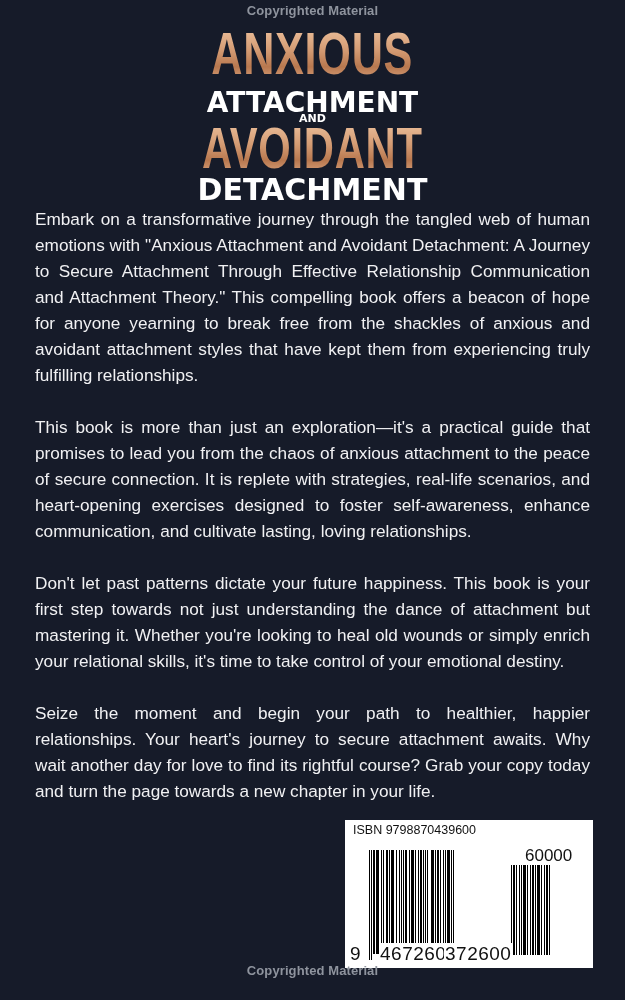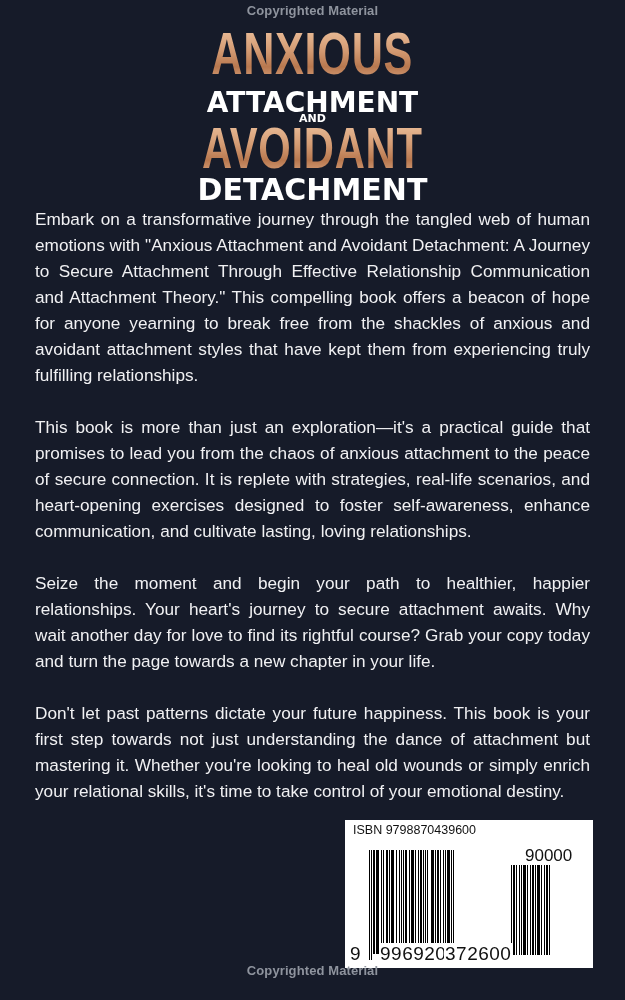--- a/index.html
+++ b/index.html
@@ -65,22 +65,22 @@
   <div class="g1"><span class="gold">ANXIOUS</span></div>
   <div class="white-line w1">ATTACHMENT</div>
   <div class="white-line w-and">AND</div>
   <div class="g2"><span class="gold">AVOIDANT</span></div>
   <div class="white-line w2">DETACHMENT</div>
 </div>
 
 <div class="body-text">
   <p>Embark on a transformative journey through the tangled web of human emotions with "Anxious Attachment and Avoidant Detachment: A Journey to Secure Attachment Through Effective Relationship Communication and Attachment Theory." This compelling book offers a beacon of hope for anyone yearning to break free from the shackles of anxious and avoidant attachment styles that have kept them from experiencing truly fulfilling relationships.</p>
   <p>This book is more than just an exploration—it's a practical guide that promises to lead you from the chaos of anxious attachment to the peace of secure connection. It is replete with strategies, real-life scenarios, and heart-opening exercises designed to foster self-awareness, enhance communication, and cultivate lasting, loving relationships.</p>
+  <p>Don't let past patterns dictate your future happiness. This book is your first step towards not just understanding the dance of attachment but mastering it. Whether you're looking to heal old wounds or simply enrich your relational skills, it's time to take control of your emotional destiny.</p>
   <p>Seize the moment and begin your path to healthier, happier relationships. Your heart's journey to secure attachment awaits. Why wait another day for love to find its rightful course? Grab your copy today and turn the page towards a new chapter in your life.</p>
-  <p>Don't let past patterns dictate your future happiness. This book is your first step towards not just understanding the dance of attachment but mastering it. Whether you're looking to heal old wounds or simply enrich your relational skills, it's time to take control of your emotional destiny.</p>
 </div>
 
 <div class="barcode-box">
   <div class="isbn-label">ISBN 9798870439600</div>
   <div class="bars-main" id="bars-main">
       <span style="width: 1px; background: rgb(0, 0, 0); height: 106%;"></span>
       <span style="width: 1px; background: transparent;"></span>
       <span style="width: 1px; background: rgb(0, 0, 0); height: 106%;"></span>
       <span style="width: 1px; background: transparent;"></span>
       <span style="width: 2px; background: rgb(0, 0, 0);"></span>
@@ -134,21 +134,21 @@
       <span style="width: 1px; background: rgb(0, 0, 0);"></span>
       <span style="width: 1px; background: transparent;"></span>
       <span style="width: 1px; background: rgb(0, 0, 0);"></span>
       <span style="width: 1px; background: transparent;"></span>
       <span style="width: 3px; background: rgb(0, 0, 0);"></span>
       <span style="width: 1px; background: transparent;"></span>
       <span style="width: 1px; background: rgb(0, 0, 0); height: 106%;"></span>
       <span style="width: 1px; background: transparent;"></span>
       <span style="width: 1px; background: rgb(0, 0, 0); height: 106%;"></span>
     </div>
-  <div class="addon-num">90000</div>
+  <div class="addon-num">60000</div>
   <div class="bars-add" id="bars-add">
       <span style="width: 1px; background: rgb(0, 0, 0);"></span>
       <span style="width: 1px; background: transparent;"></span>
       <span style="width: 2px; background: rgb(0, 0, 0);"></span>
       <span style="width: 1px; background: transparent;"></span>
       <span style="width: 1px; background: rgb(0, 0, 0);"></span>
       <span style="width: 2px; background: transparent;"></span>
       <span style="width: 1px; background: rgb(0, 0, 0);"></span>
       <span style="width: 1px; background: transparent;"></span>
       <span style="width: 1px; background: rgb(0, 0, 0);"></span>
@@ -167,17 +167,17 @@
       <span style="width: 1px; background: transparent;"></span>
       <span style="width: 1px; background: rgb(0, 0, 0);"></span>
       <span style="width: 2px; background: transparent;"></span>
       <span style="width: 1px; background: rgb(0, 0, 0);"></span>
       <span style="width: 1px; background: transparent;"></span>
       <span style="width: 2px; background: rgb(0, 0, 0);"></span>
       <span style="width: 1px; background: transparent;"></span>
       <span style="width: 1px; background: rgb(0, 0, 0);"></span>
     </div>
   <div class="human-digit-first">9</div>
-  <div class="human-group1">996920</div>
+  <div class="human-group1">467260</div>
   <div class="human-group2">372600</div>
 </div>
 
 <div class="watermark wm-bottom">Copyrighted Material</div>
 
 </body></html>

